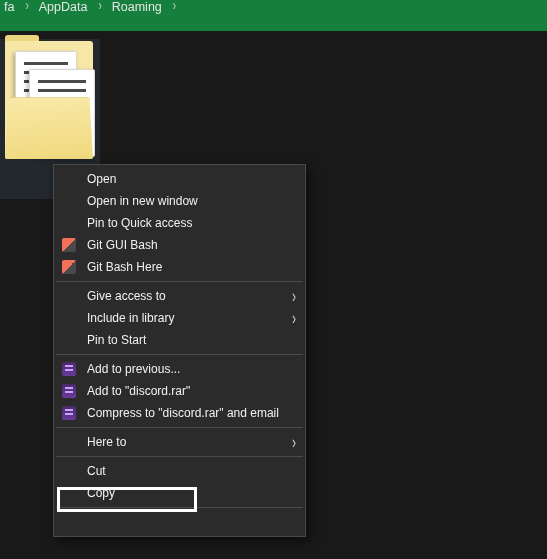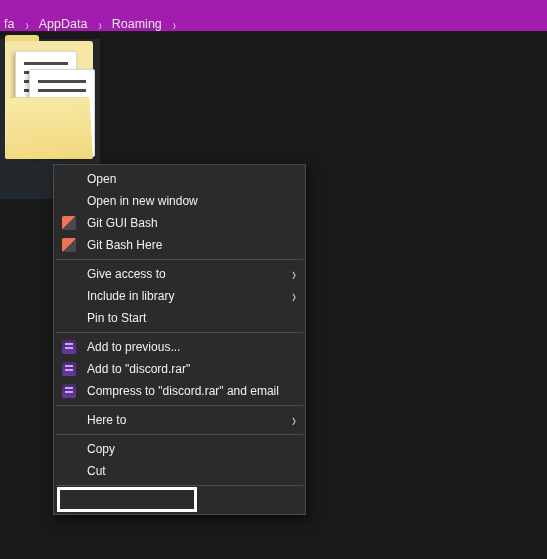--- a/index.html
+++ b/index.html
@@ -8,24 +8,24 @@
     background: #191919;
     font-family: "Segoe UI", Tahoma, sans-serif;
     font-size: 12px;
     color: #e8e8e8;
     position: relative;
   }
 
   
   .addrbar {
     height: 32px;
-    background: #a21caf;
+    background: #15803d;
     border-bottom: 1px solid #1a1a1a;
     display: flex;
-    align-items: flex-end;
+    align-items: flex-start;
     padding-left: 2px;
     color: #e6e6e6;
     font-size: 12.5px;
   }
   .crumb { padding: 0 2px; }
   .crumb-sep {
     padding: 0 8px 0 9px;
     font-size: 10px;
     color: #cfcfcf;
     transform: scaleY(1.4);
@@ -203,20 +203,23 @@
   </div>
 
   <div class="ctxmenu">
     <div class="mi">
         <span>Open</span>
       </div>
     <div class="mi">
         <span>Open in new window</span>
       </div>
     <div class="mi">
+        <span>Pin to Quick access</span>
+      </div>
+    <div class="mi">
       <span class="ico">
           <span class="chip chip-git"></span>
         </span>
       <span>Git GUI Bash</span>
     </div>
     <div class="mi">
       <span class="ico">
           <span class="chip chip-git"></span>
         </span>
       <span>Git Bash Here</span>
@@ -260,24 +263,24 @@
     <div class="sep"></div>
 
     <div class="mi">
       <span>Here to</span>
       <span class="sub">›</span>
     </div>
 
     <div class="sep"></div>
 
     <div class="mi">
+        <span>Cut</span>
+      </div>
+    <div class="mi">
         <span>Copy</span>
-      </div>
-    <div class="mi">
-        <span>Cut</span>
       </div>
 
     <div class="sep"></div>
 
     <div class="mi"></div>
 
   </div>
 
   <div class="callout" style="top:454px; left:57px; width:140px; height:25px;"></div>
 </div>

